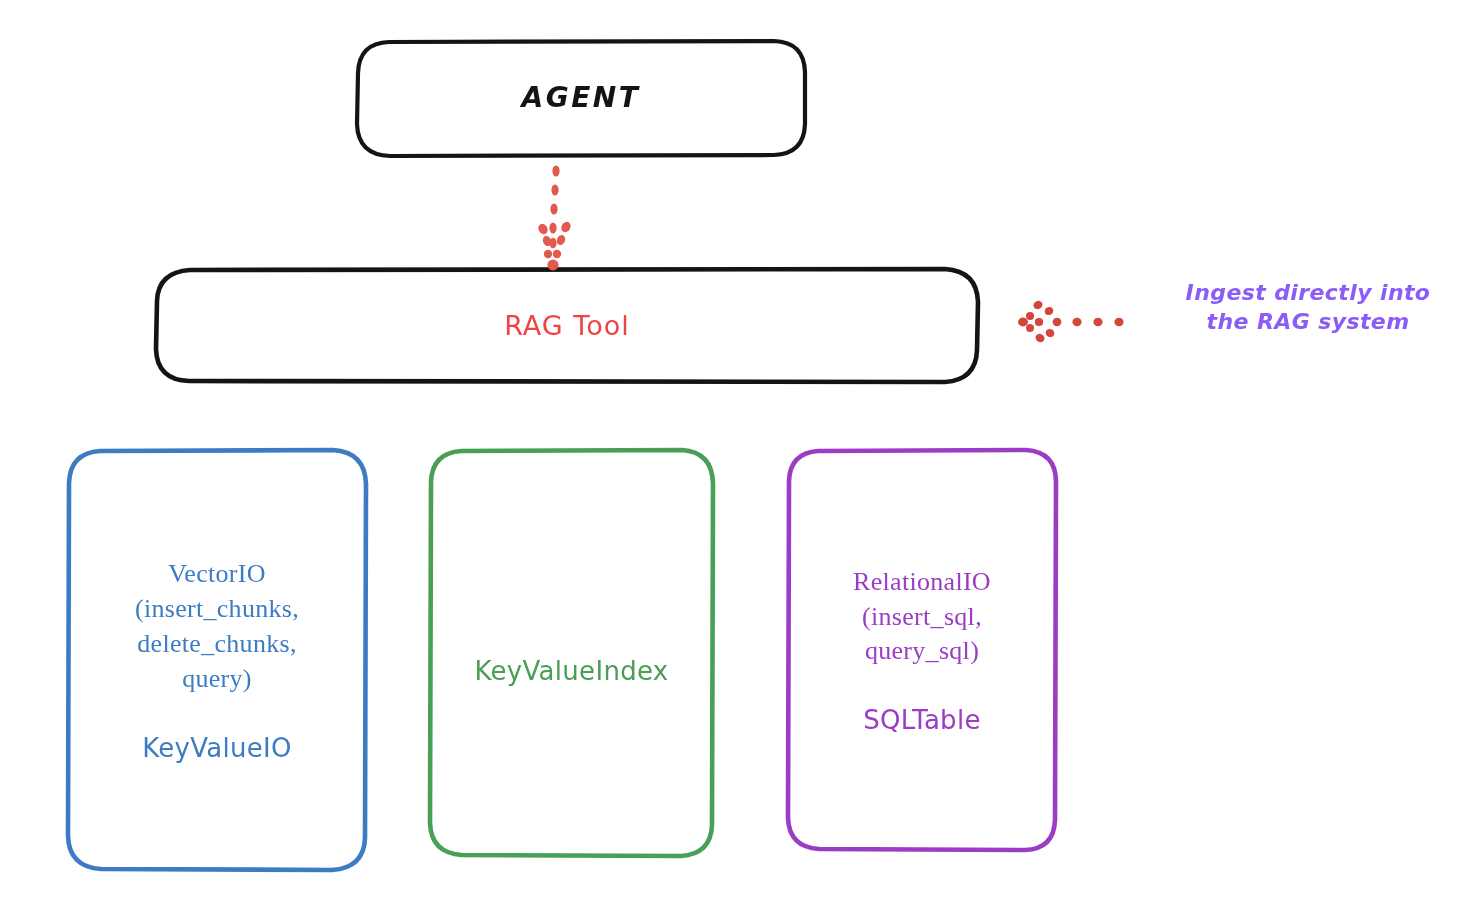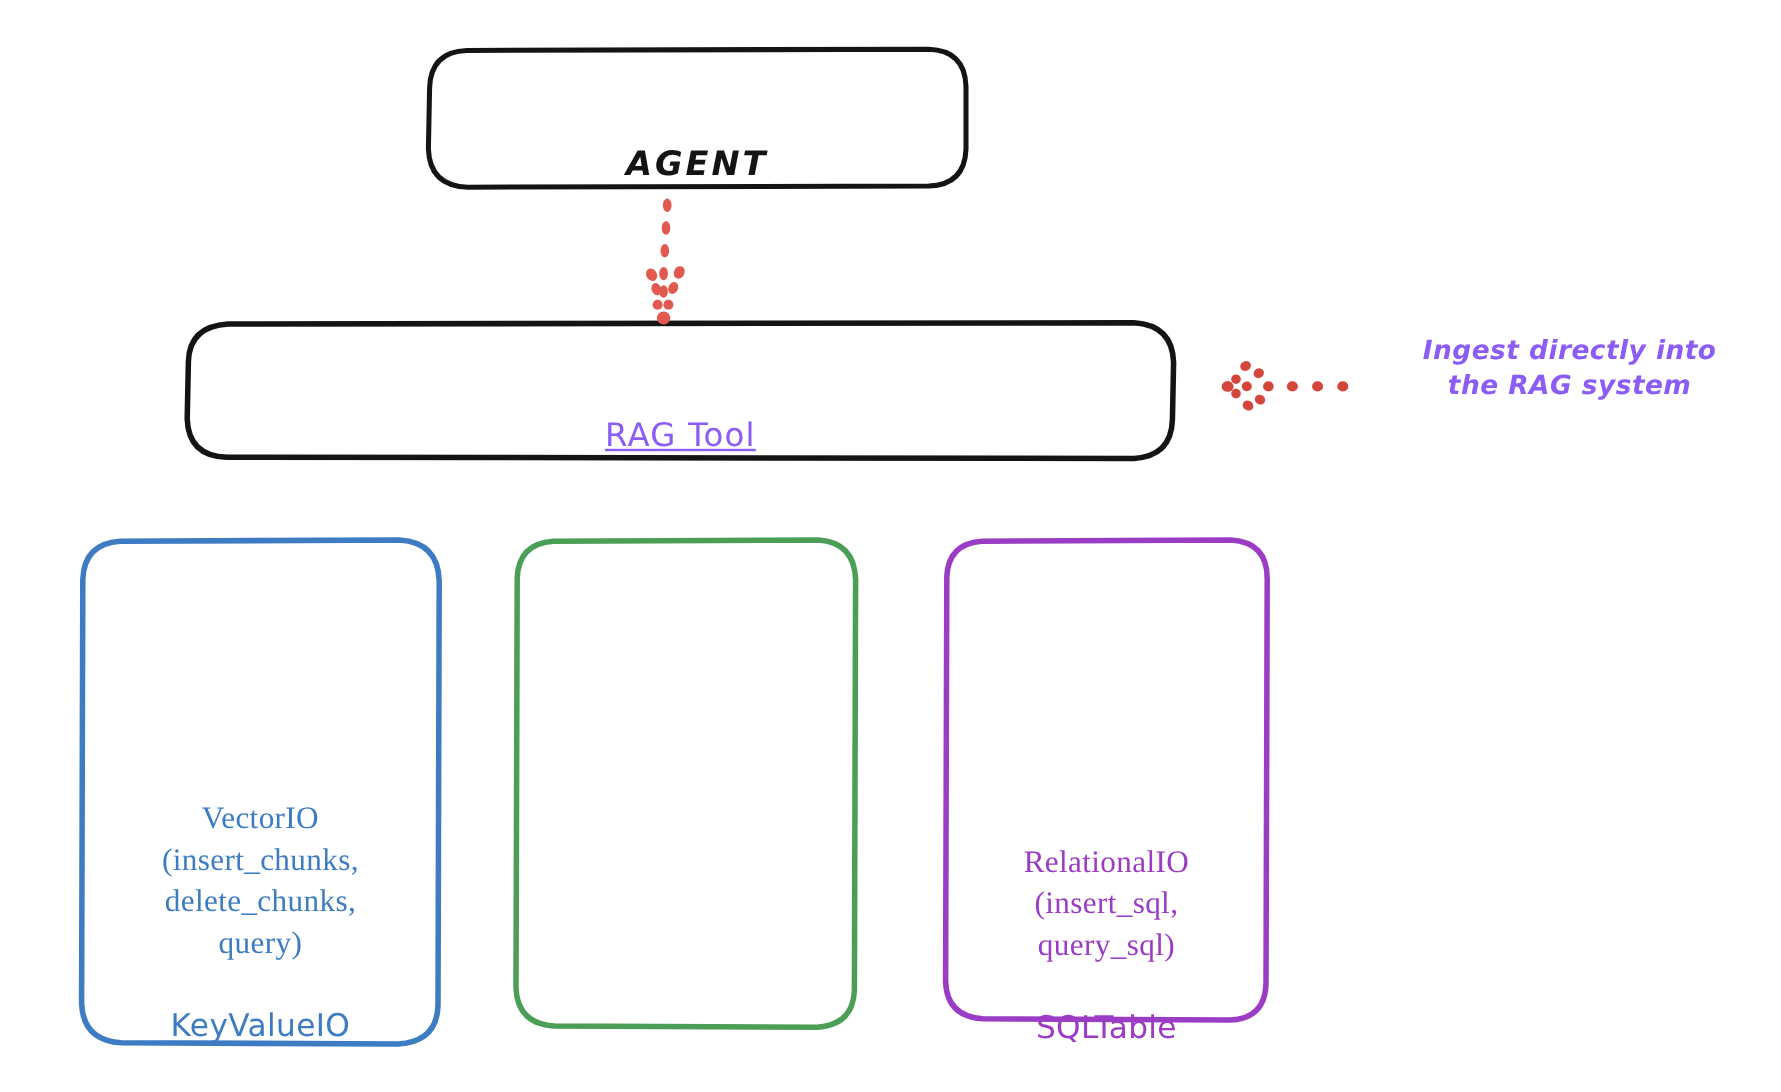--- a/index.html
+++ b/index.html
@@ -19,21 +19,21 @@
     left: 0; top: 0;
     width: 1484px;
     height: 910px;
   }
   .node {
     position: absolute;
     box-sizing: border-box;
     display: flex;
     flex-direction: column;
     align-items: center;
-    justify-content: flex-end;
+    justify-content: center;
     text-align: center;
     background: transparent;
     pointer-events: auto;
   }
   .node-label {
     white-space: pre-line;
     line-height: 1.32;
     letter-spacing: 0.2px;
   }
 
@@ -55,43 +55,42 @@
 
   
   #rag-tool-node {
     left: 156px;
     top: 269px;
     width: 822px;
     height: 113px;
   }
   #rag-tool-node .node-label {
     font-size: 27px;
-    color: #8b5cf6;
+    color: #ef4444;
     font-weight: 500;
     letter-spacing: 1px;
     font-family: "DejaVu Sans", sans-serif;
-    text-decoration: underline;
   }
 
   
   #vector-node {
     left: 68px;
     top: 450px;
     width: 298px;
     height: 420px;
   }
   #keyvalue-node {
     left: 430px;
     top: 450px;
     width: 283px;
     height: 406px;
   }
   #relational-node {
     left: 788px;
-    top: 472px;
+    top: 450px;
     width: 268px;
     height: 400px;
   }
   .store-title {
     font-size: 26px;
     line-height: 1.34;
     white-space: pre-line;
     font-weight: 500;
     letter-spacing: 0.3px;
     font-family: Liberation Serif, serif;
@@ -181,20 +180,21 @@
 
 <div class="node" id="vector-node">
   <span class="store-title">VectorIO
 (insert_chunks,
 delete_chunks,
 query)</span>
   <span class="store-index">KeyValueIO</span>
 </div>
 
 <div class="node" id="keyvalue-node">
+  <span class="store-index">KeyValueIndex</span>
 </div>
 
 <div class="node" id="relational-node">
   <span class="store-title">RelationalIO
 (insert_sql,
 query_sql)</span>
   <span class="store-index">SQLTable</span>
 </div>
 
 <div id="ingest-annotation">Ingest directly into

